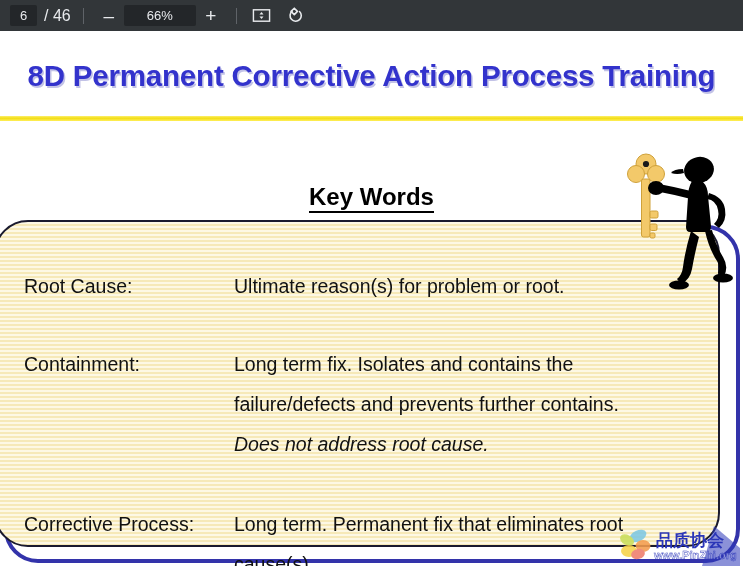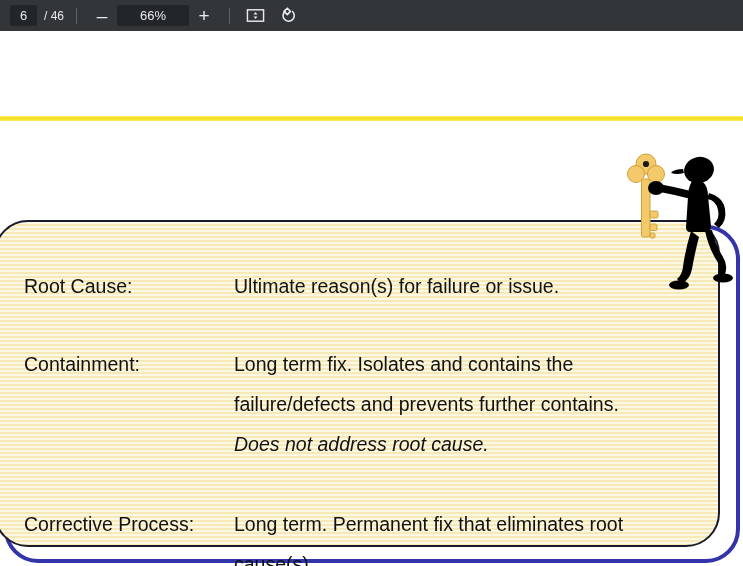--- a/index.html
+++ b/index.html
@@ -36,21 +36,21 @@
     line-height: 21px;
     text-align: center;
     border-radius: 2px;
     border: none;
     outline: none;
     padding: 0;
   }
   #page-num-input { width: 27px; }
   #page-total {
     color: #e8eaed;
-    font-size: 12px;
+    font-size: 16px;
     margin-left: 7px;
     white-space: nowrap;
   }
   .tb-sep {
     width: 1px;
     height: 16px;
     background: #5f6368;
     margin: 0 12px;
   }
   .tb-btn {
@@ -222,33 +222,37 @@
   <div class="tb-btn" style="margin-left:8px;">
     <svg width="20" height="20" viewBox="0 0 20 20">
       <path d="M13.5 5.5 A5.6 5.6 0 1 1 6.2 5.2" fill="none" stroke="#e8eaed" stroke-width="1.6" stroke-linecap="round"></path>
       <path d="M8.3 2.2 L5.0 5.4 L8.3 8.6 L11.4 5.4 Z" fill="none" stroke="#e8eaed" stroke-width="1.6" stroke-linejoin="round"></path>
     </svg>
   </div>
 </div>
 
 <div id="slide">
 
+  <div id="slide-title">8D Permanent Corrective Action Process Training</div>
 
   <div id="title-rule"></div>
 
+  <div id="keywords-heading">
+    <span>Key Words</span>
+  </div>
 
   <div id="callout-shadow"></div>
 
   <div id="callout-box"></div>
 
   <div id="callout-rows">
 
     <div class="kw-row" style="top:55px;left:0;">
       <div class="kw-term" style="left:24px;top:0;">Root Cause:</div>
-      <div class="kw-line" style="top:0;">Ultimate reason(s) for failure or issue.</div>
+      <div class="kw-line" style="top:0;">Ultimate reason(s) for problem or root.</div>
     </div>
 
     <div class="kw-row" style="top:133px;left:0;">
       <div class="kw-term" style="left:24px;top:0;text-align:right;">Containment:</div>
       <div class="kw-line" style="top:0;">Long term fix.  Isolates and contains the</div>
       <div class="kw-line" style="top:40px;">failure/defects and prevents further contains.</div>
       <div class="kw-line" style="top:80px;font-style:italic;">Does not address root cause.</div>
     </div>
 
     <div class="kw-row" style="top:293px;left:0;">
@@ -287,14 +291,28 @@
       <path d="M96 52 q14 4 16 16 q2 12 -6 19 l-5 -4 q6 -6 4 -14 q-2 -10 -11 -11 z" fill="#000"></path>
 
       <path d="M78 90 q-6 20 -8 36 q-1 8 -6 12 l4 5 q9 -4 11 -15 q3 -17 7 -32 z" fill="#000"></path>
       <path d="M92 90 q4 18 12 30 q4 6 1 12 l6 3 q5 -9 -1 -19 q-8 -13 -11 -27 z" fill="#000"></path>
 
       <ellipse cx="66" cy="144" rx="10" ry="4.5" fill="#000"></ellipse>
       <ellipse cx="110" cy="137" rx="10" ry="4.5" fill="#000"></ellipse>
     </svg>
   </div>
 
+  <div id="watermark">
+    <svg width="122" height="40" viewBox="0 0 122 40">
+      <g opacity="0.88">
+        <ellipse cx="20" cy="10" rx="9" ry="5.5" transform="rotate(-25 20 10)" fill="#7ec8e3"></ellipse>
+        <ellipse cx="9" cy="14" rx="7.5" ry="5" transform="rotate(30 9 14)" fill="#c9dd5a"></ellipse>
+        <ellipse cx="25" cy="20" rx="7.5" ry="6" fill="#f39c4e"></ellipse>
+        <ellipse cx="11" cy="25" rx="8" ry="6" fill="#f6d34a"></ellipse>
+        <ellipse cx="20" cy="28" rx="7" ry="5" transform="rotate(-15 20 28)" fill="#ef7d6b"></ellipse>
+      </g>
+      <text x="38" y="20" font-family="'DejaVu Sans', sans-serif" font-size="17" font-weight="bold" fill="#2b36b8">品质协会</text>
+      <text x="36" y="33" font-family="'Liberation Sans', sans-serif" font-size="11" font-weight="bold" fill="#ffffff" stroke="#2b36b8" stroke-width="0.4">www.PinZhi.org</text>
+      <path d="M96 0 L122 22 L122 40 L84 40 Z" fill="#2b36b8" opacity="0.55"></path>
+    </svg>
+  </div>
 
 </div>
 
 </body></html>

